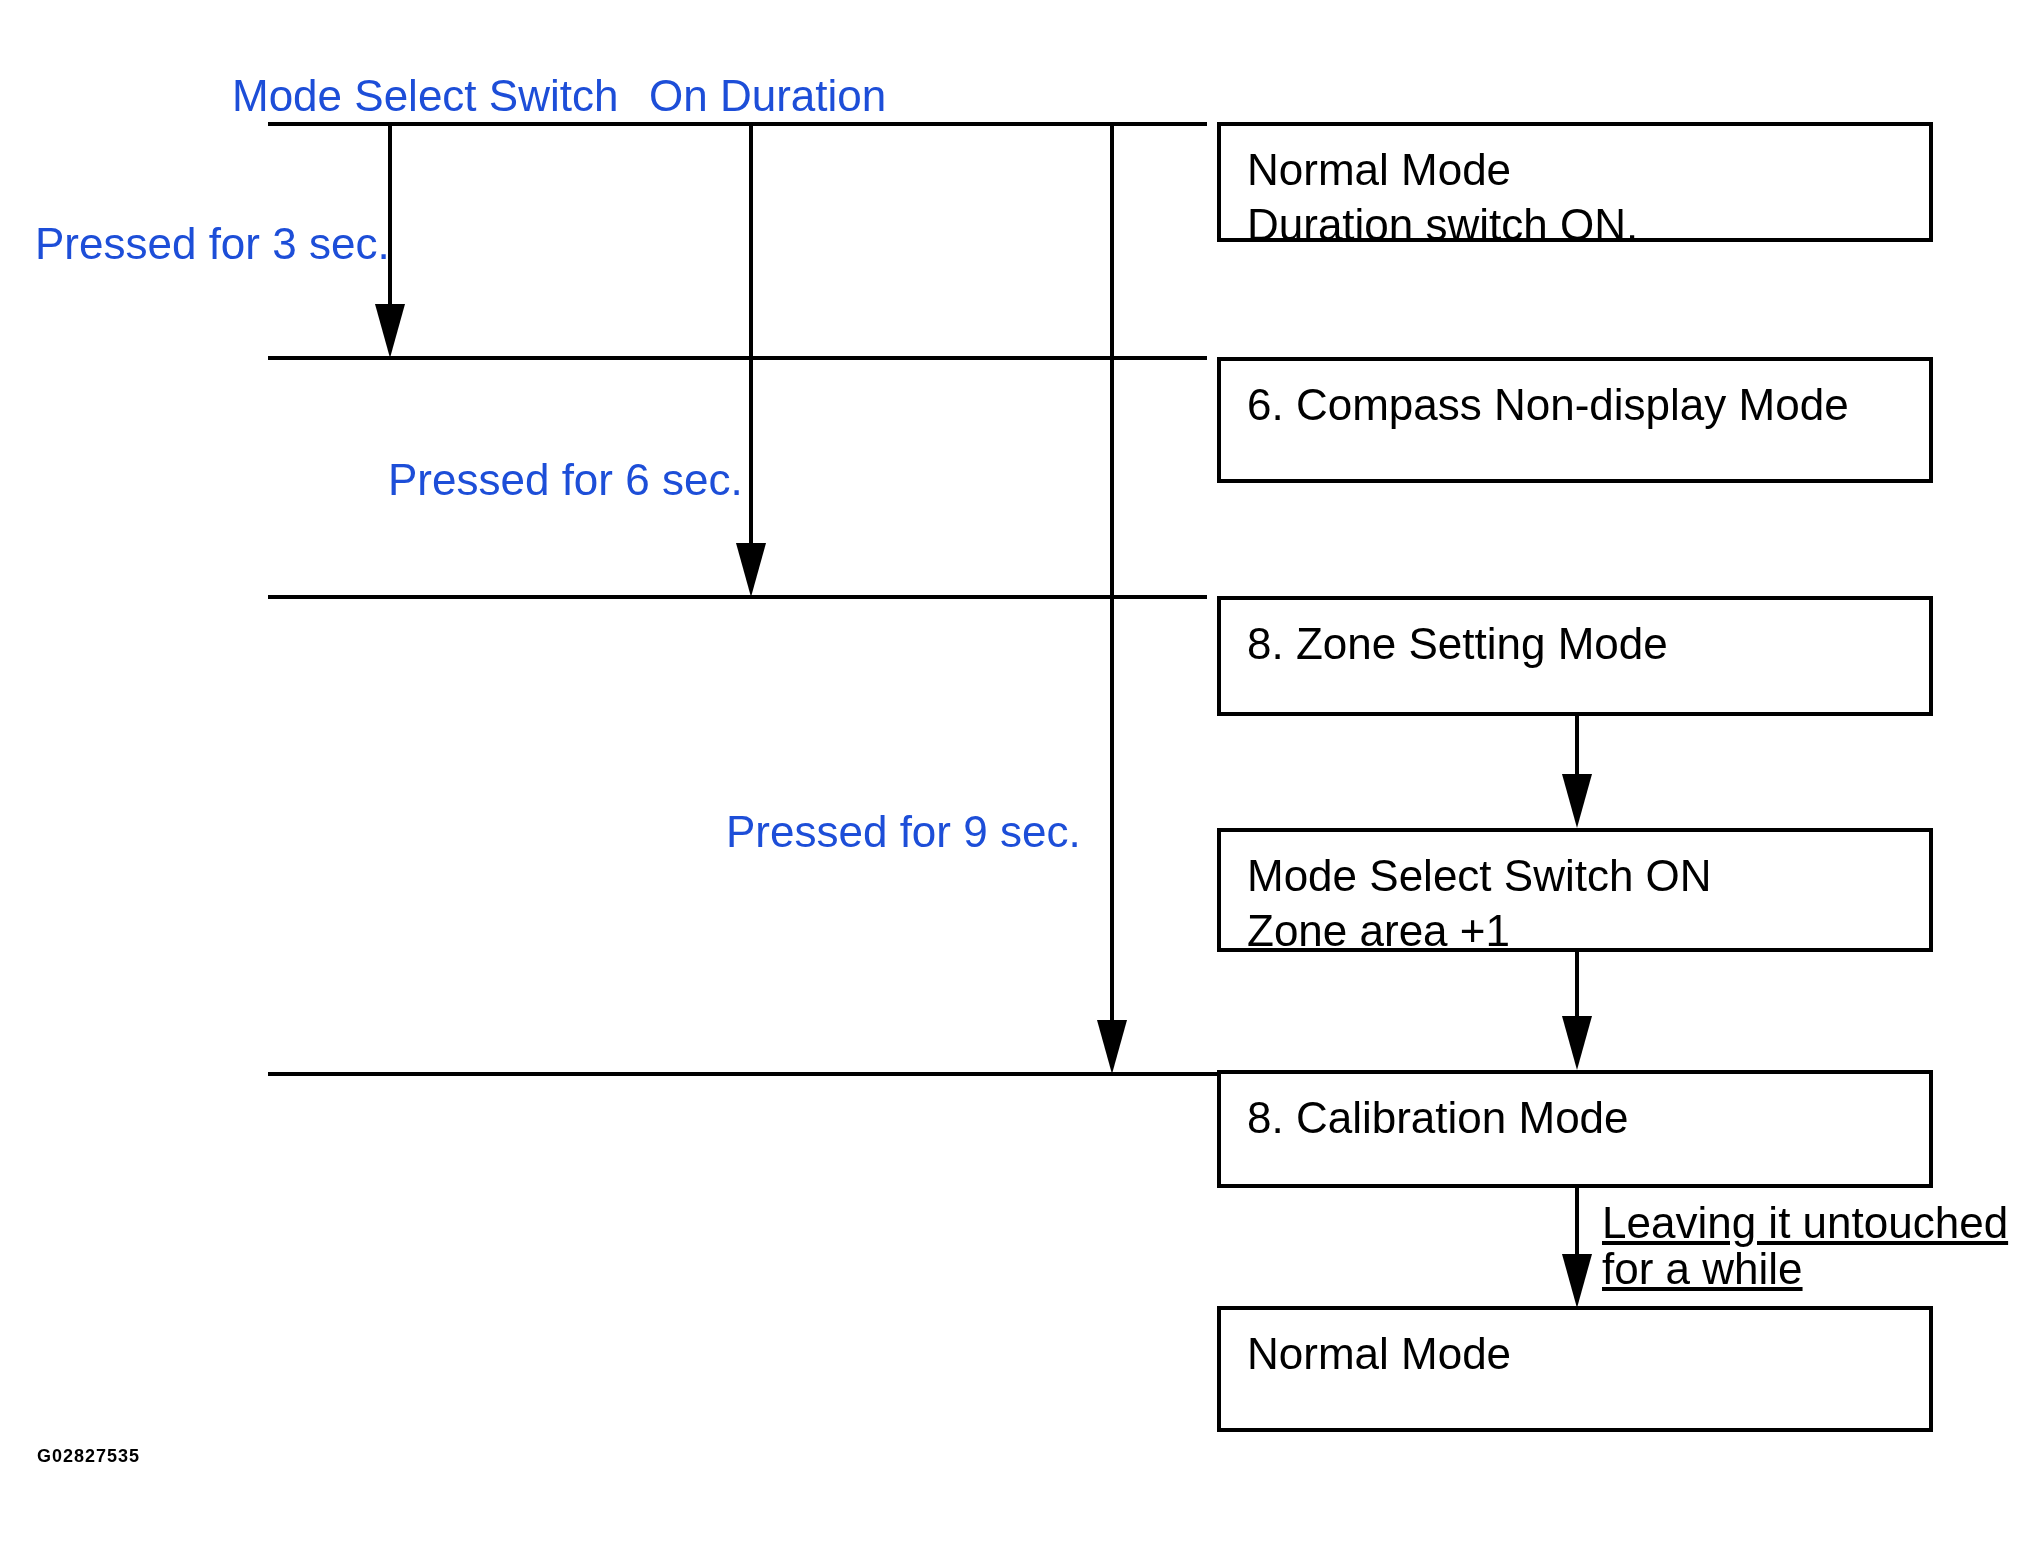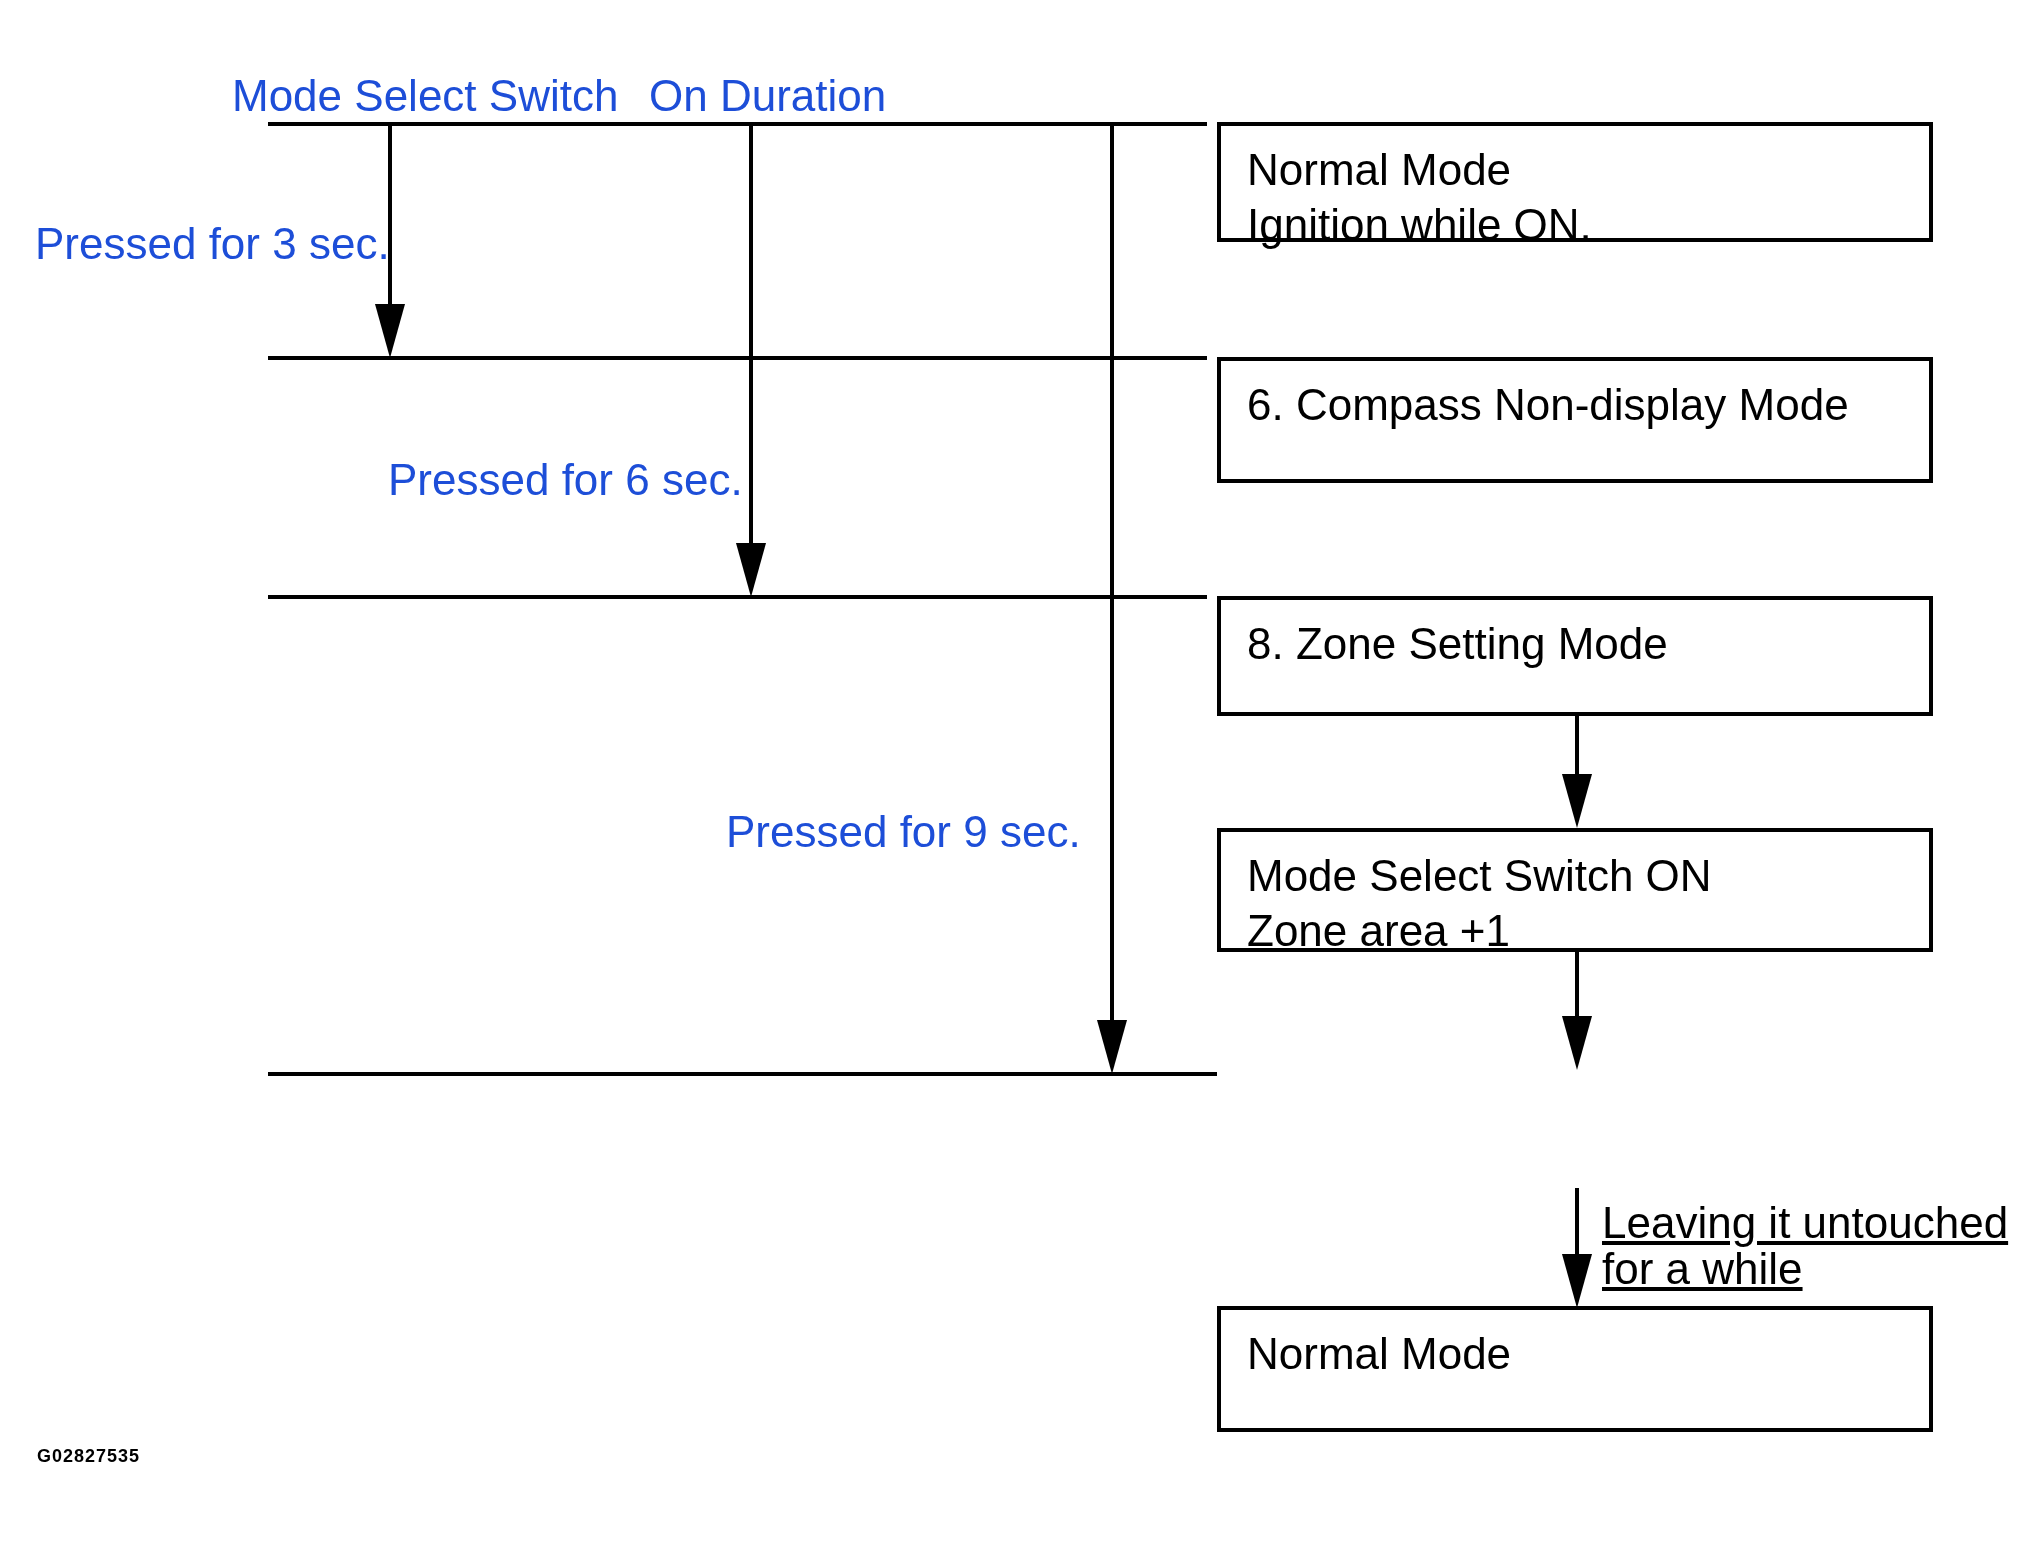--- a/index.html
+++ b/index.html
@@ -92,36 +92,39 @@
 
   <div class="vline" style="left:1110px; top:124px; height:902px"></div>
   <div class="ahead" style="left:1097px; top:1020px"></div>
 
   <div class="lbl" style="left:35px; top:218px">Pressed for 3 sec.</div>
   <div class="lbl" style="left:388px; top:454px">Pressed for 6 sec.</div>
   <div class="lbl" style="left:726px; top:806px">Pressed for 9 sec.</div>
 
   <div class="box" style="top:122px; height:120px">
     <div>Normal Mode</div>
-    <div>Ignition while ON.</div>
+    <div>Duration switch ON.</div>
   </div>
 
   <div class="box" style="top:357px; height:126px">
     <div>6. Compass Non-display Mode</div>
   </div>
 
   <div class="box" style="top:596px; height:120px">
     <div>8. Zone Setting Mode</div>
   </div>
 
   <div class="box" style="top:828px; height:124px">
     <div>Mode Select Switch ON</div>
     <div>Zone area +1</div>
   </div>
 
+  <div class="box" style="top:1070px; height:118px">
+    <div>8. Calibration Mode</div>
+  </div>
 
   <div class="box" style="top:1306px; height:126px">
     <div>Normal Mode</div>
   </div>
 
   <div class="vline" style="left:1575px; top:716px; height:64px"></div>
   <div class="ahead" style="left:1562px; top:774px"></div>
 
   <div class="vline" style="left:1575px; top:952px; height:70px"></div>
   <div class="ahead" style="left:1562px; top:1016px"></div>

